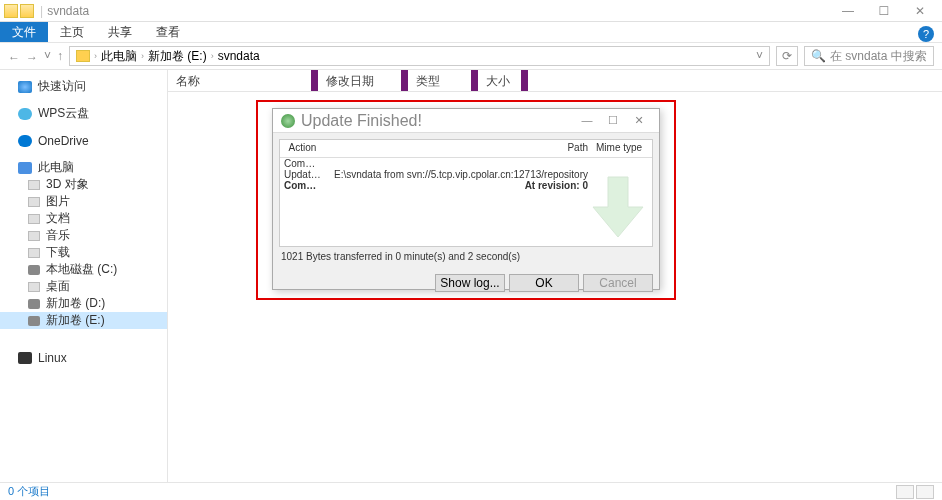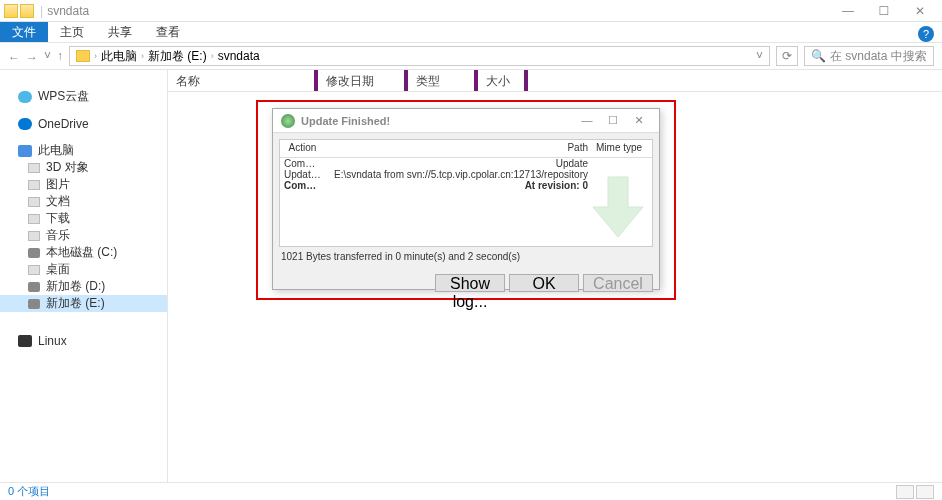--- a/index.html
+++ b/index.html
@@ -36,45 +36,45 @@
     .sico.onedrive { background: #0078d4; border-radius: 6px; }
     .sico.pc { background: #4a90e2; border-radius: 2px; }
     .sico.sub { background: #e0e0e0; border: 1px solid #bbb; margin-left: 10px; width: 12px; height: 10px; }
     .sico.drive { background: #888; border-radius: 2px; margin-left: 10px; width: 12px; height: 10px;}
     .sico.net { background: #5bc0de; border-radius: 50%; }
     .sico.linux { background: #333; border-radius: 2px; }
     .side-sep { height: 10px; }
     
     .content { flex: 1; position: relative; }
     .headers { display: flex; height: 22px; border-bottom: 1px solid #e5e5e5; }
-    .headers .col { padding: 3px 8px; border-right: 4px solid #701a75; color: #444; }
+    .headers .col { padding: 3px 8px; border-right: 7px solid #701a75; color: #444; }
     .empty-msg { text-align: center; color: #555; margin-top: 16px; font-size: 12px; }
     
     .highlight-box { position: absolute; left: 88px; top: 30px; width: 420px; height: 200px; border: 2px solid #e00000; }
     
     .dialog { position: absolute; left: 104px; top: 38px; width: 388px; height: 182px; background: #f0f0f0; border: 1px solid #aaa; box-shadow: 2px 2px 8px rgba(0,0,0,0.2); }
     .dlg-title { height: 24px; background: #fff; display: flex; align-items: center; padding: 0 8px; gap: 6px; border-bottom: 1px solid #ddd; }
     .dlg-title .dico { width: 14px; height: 14px; background: radial-gradient(#a0d8a0,#3a8f3a); border-radius: 50%; }
-    .dlg-title .dtext { color: #888; font-size: 11px; font-weight: bold; }
+    .dlg-title .dtext { color: #888; font-size: 16px; }
     .dlg-title .dcontrols { margin-left: auto; display: flex; gap: 2px; }
     .dlg-title .dcontrols div { width: 24px; text-align: center; color: #888; font-size: 11px; }
     .dlg-body { padding: 6px; }
     .dlg-table { background: #fff; border: 1px solid #ccc; height: 108px; position: relative; overflow: hidden; }
     .dlg-thead { display: flex; border-bottom: 1px solid #ddd; height: 18px; font-size: 10px; color: #333; }
     .dlg-thead div { padding: 2px 4px; }
     .dlg-row { display: flex; font-size: 10px; color: #333; padding: 0 0; }
     .dlg-row div { padding: 0 4px; white-space: nowrap; overflow: hidden; text-overflow: ellipsis; }
     .dlg-row.bold div { font-weight: bold; }
     .c-action { width: 45px; text-align: center; }
     .c-path { flex: 1; text-align: right; }
     .c-mime { width: 60px; }
     .arrow-bg { position: absolute; right: 4px; bottom: 4px; opacity: 0.25; }
     .dlg-status { font-size: 10px; color: #333; padding: 4px 2px; }
     .dlg-buttons { display: flex; justify-content: flex-end; gap: 4px; padding: 2px 6px 4px; }
-    .dlg-buttons button { width: 70px; height: 18px; font-size: 16px; background: #e1e1e1; border: 1px solid #adadad; }
+    .dlg-buttons button { width: 70px; height: 18px; font-size: 12px; background: #e1e1e1; border: 1px solid #adadad; }
     .dlg-buttons button.disabled { color: #999; }
     
     .statusbar { position: absolute; bottom: 0; left: 0; right: 0; height: 18px; border-top: 1px solid #e5e5e5; display: flex; align-items: center; padding: 0 8px; font-size: 11px; color: #1979ca; background: #fff; }
     .statusbar .view-icons { margin-left: auto; display: flex; gap: 2px; }
     .statusbar .view-icons div { width: 18px; height: 14px; border: 1px solid #ccc; background: #f5f5f5; }
     .help { position: absolute; right: 8px; top: 26px; width: 16px; height: 16px; border-radius: 50%; background: #1979ca; color: #fff; font-size: 11px; display: flex; align-items: center; justify-content: center; }
   </style>
 </head>
 <body>
 
@@ -120,20 +120,24 @@
   </div>
   <div class="refresh-btn">⟳</div>
   <div class="search-box">
     <span>🔍</span>
     <span>在 svndata 中搜索</span>
   </div>
 </div>
 
 <div class="body-area">
   <div class="sidebar">
+    <div class="side-item">
+        <span class="sico star"></span>
+        <span>快速访问</span>
+      </div>
     <div class="side-sep"></div>
     <div class="side-item">
         <span class="sico cloud"></span>
         <span>WPS云盘</span>
       </div>
     <div class="side-sep"></div>
     <div class="side-item">
         <span class="sico onedrive"></span>
         <span>OneDrive</span>
       </div>
@@ -149,25 +153,25 @@
     <div class="side-item">
         <span class="sico sub"></span>
         <span>图片</span>
       </div>
     <div class="side-item">
         <span class="sico sub"></span>
         <span>文档</span>
       </div>
     <div class="side-item">
         <span class="sico sub"></span>
+        <span>音乐</span>
+      </div>
+    <div class="side-item">
+        <span class="sico sub"></span>
         <span>下载</span>
-      </div>
-    <div class="side-item">
-        <span class="sico sub"></span>
-        <span>音乐</span>
       </div>
     <div class="side-item">
         <span class="sico drive"></span>
         <span>本地磁盘 (C:)</span>
       </div>
     <div class="side-item">
         <span class="sico sub"></span>
         <span>桌面</span>
       </div>
     <div class="side-item">
@@ -209,21 +213,20 @@
       </div>
       <div class="dlg-body">
         <div class="dlg-table">
           <div class="dlg-thead">
             <div class="c-action">Action</div>
             <div class="c-path">Path</div>
             <div class="c-mime">Mime type</div>
           </div>
           <div class="dlg-row">
             <div class="c-action">Command</div>
-            <div class="c-path">Update</div>
             <div class="c-mime"></div>
           </div>
           <div class="dlg-row">
             <div class="c-action">Updating</div>
             <div class="c-path">E:\svndata from svn://5.tcp.vip.cpolar.cn:12713/repository</div>
             <div class="c-mime"></div>
           </div>
           <div class="dlg-row bold">
             <div class="c-action">Completed</div>
             <div class="c-path">At revision: 0</div>

